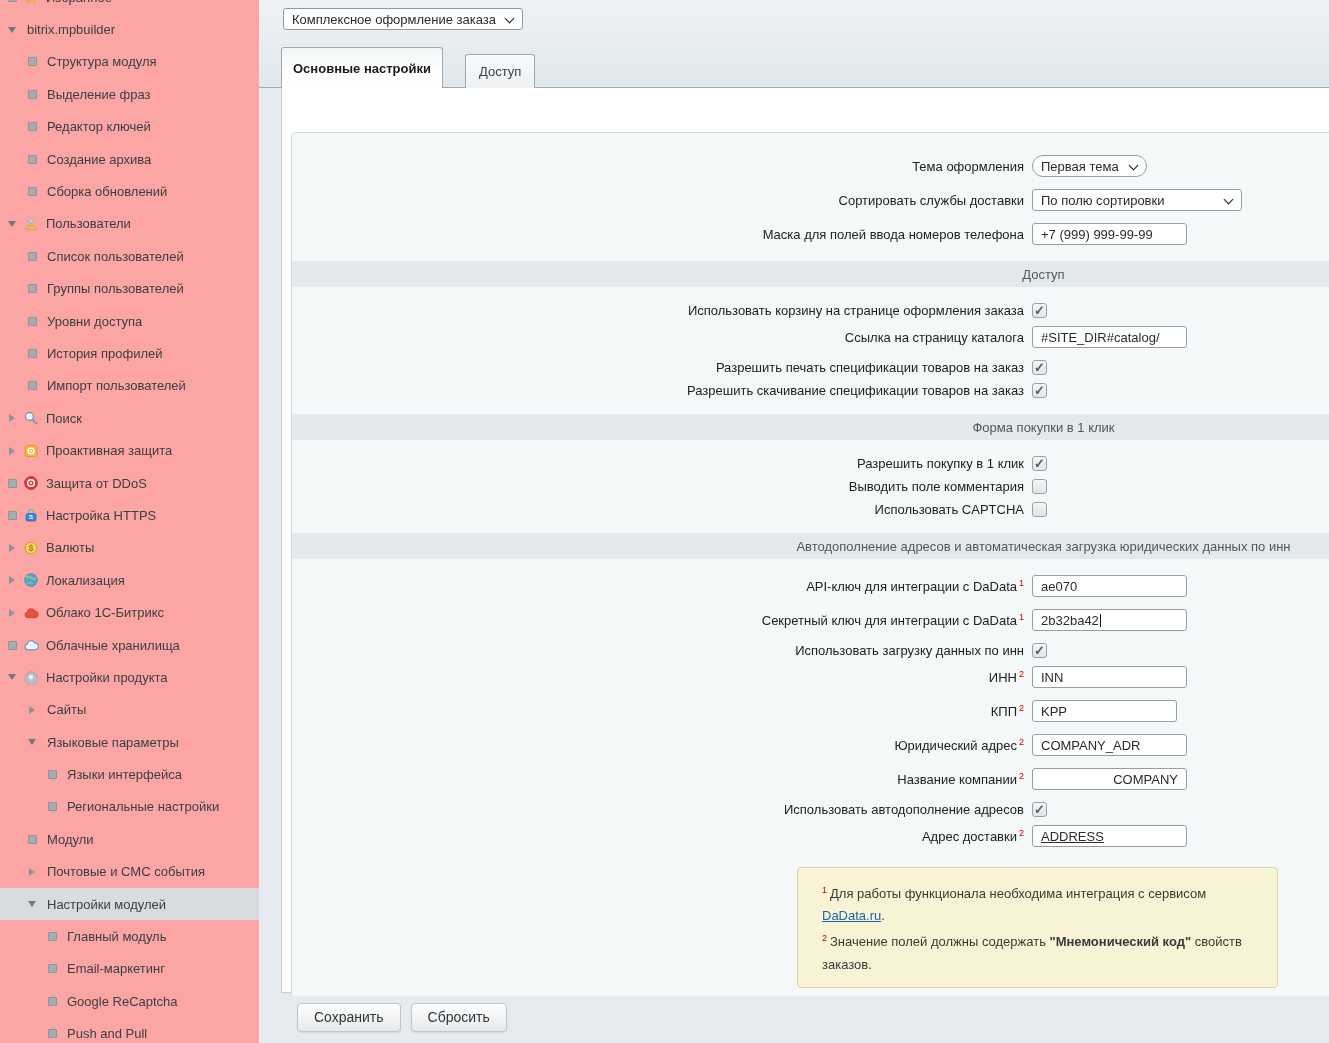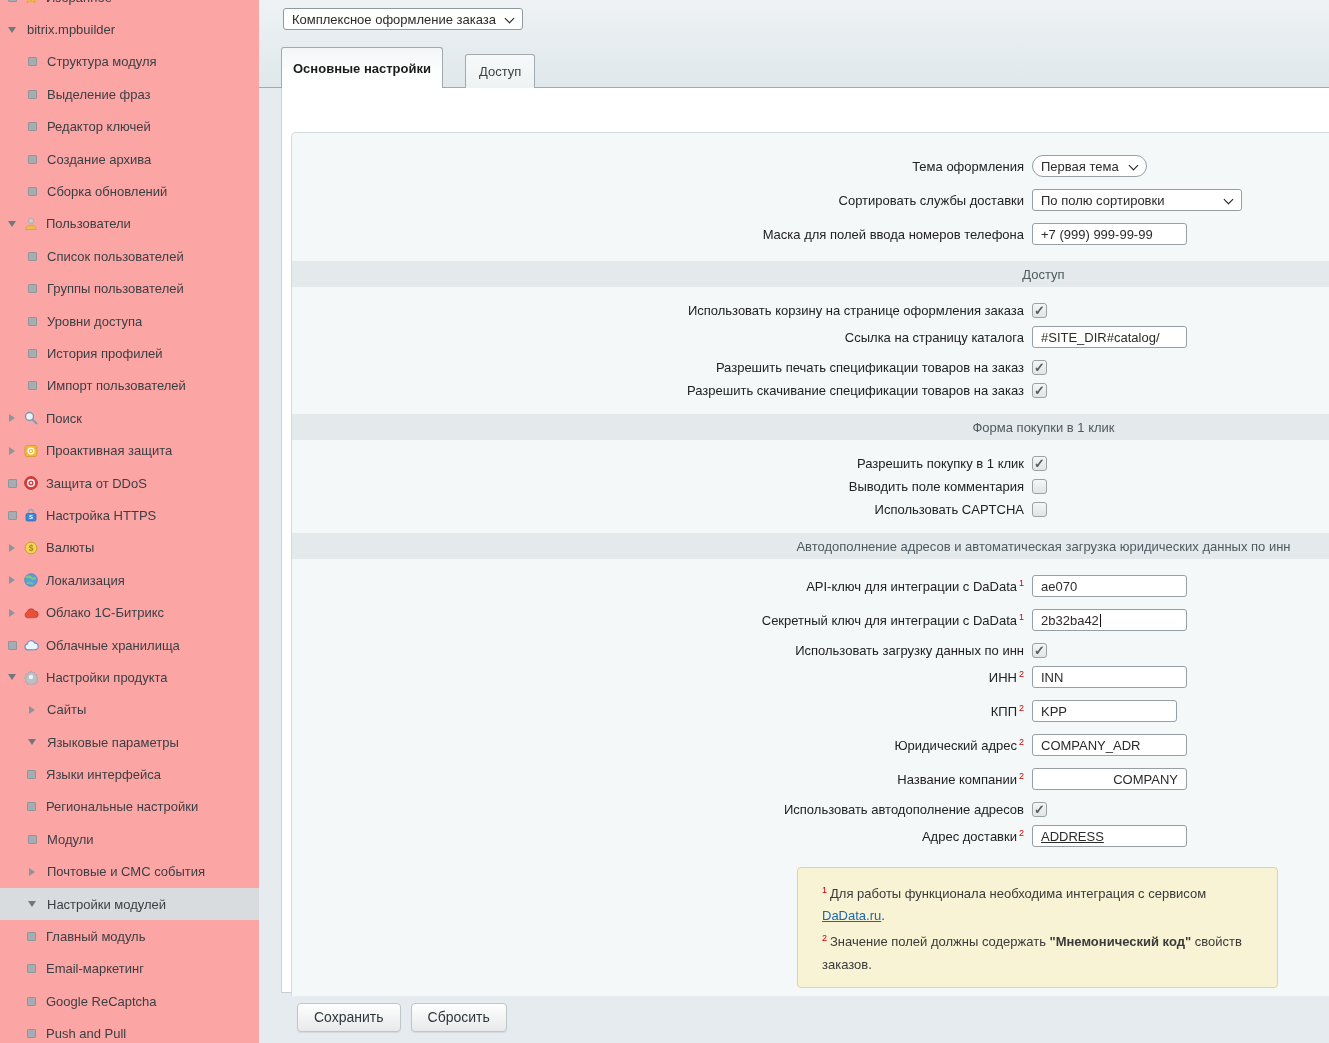--- a/index.html
+++ b/index.html
@@ -8,21 +8,21 @@
   .screen { position:relative; width:1329px; height:1043px; overflow:hidden; background:#e5ebee; }
 
   
   .sidebar { position:absolute; left:0; top:0; width:259px; height:1043px;
              background:#fca5a5; overflow:hidden; }
   .s-list { margin-top:-19px; }
   .s-row { display:flex; align-items:center; height:32.4px; cursor:pointer; white-space:nowrap; }
   .s-row.selected { background:#d8dcde; }
   .s-row.lvl0 { padding-left:4px; }
   .s-row.lvl1 { padding-left:24px; }
-  .s-row.lvl2 { padding-left:23px; }
+  .s-row.lvl2 { padding-left:44px; }
   .marker { width:16px; flex:0 0 16px; display:flex; align-items:center; justify-content:center; }
   .marker.expanded::before { content:""; border-left:4.5px solid transparent; border-right:4.5px solid transparent; border-top:6px solid #70787d; }
   .marker.collapsed::before { content:""; border-top:4.5px solid transparent; border-bottom:4.5px solid transparent; border-left:6px solid #8d959a; }
   .marker.bullet::before { content:""; width:7px; height:7px; background:#a6acb1; border:1px solid #8f969b; border-radius:1px; }
   .s-icon { width:16px; height:16px; flex:0 0 16px; margin-left:3px; display:inline-flex; }
   .s-icon svg { width:16px; height:16px; }
   .s-label { margin-left:7px; color:#3a3f43; }
 
   
   .content { position:absolute; left:259px; top:0; right:0; bottom:0;

